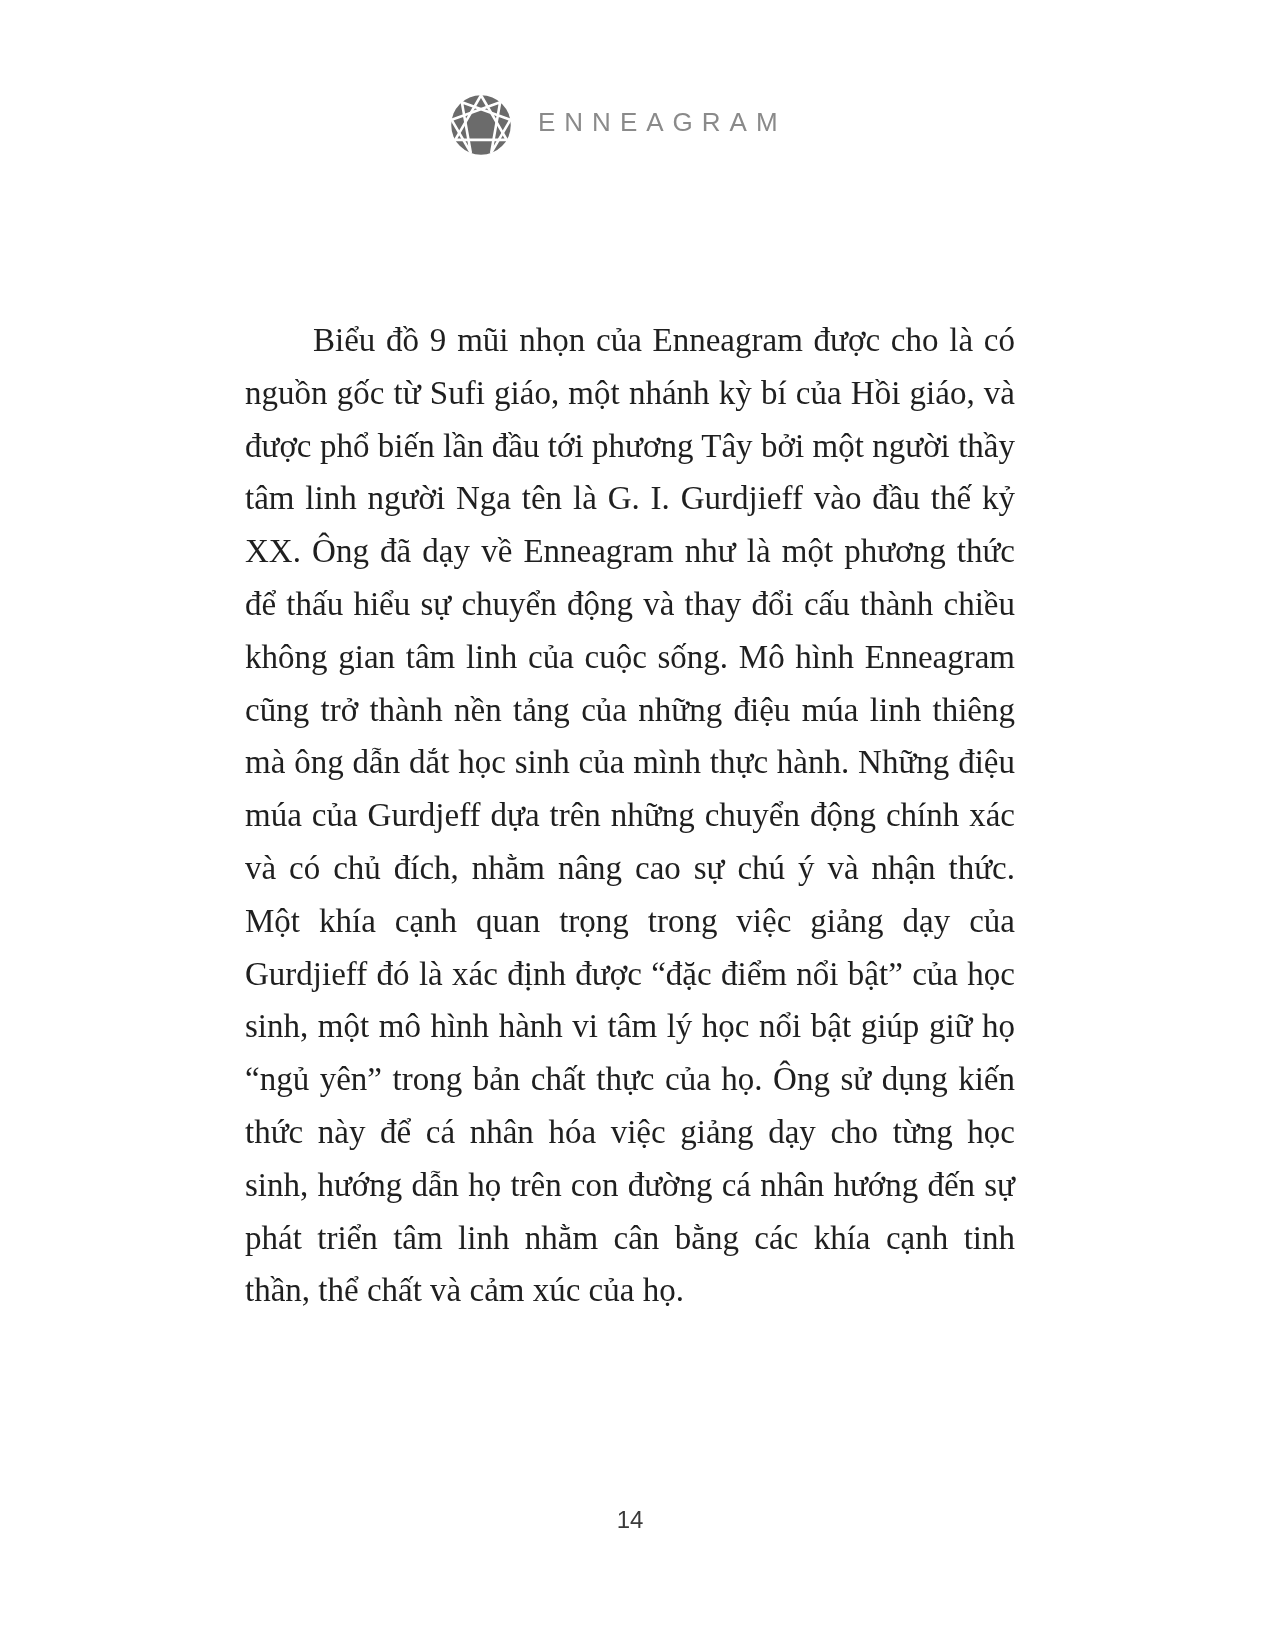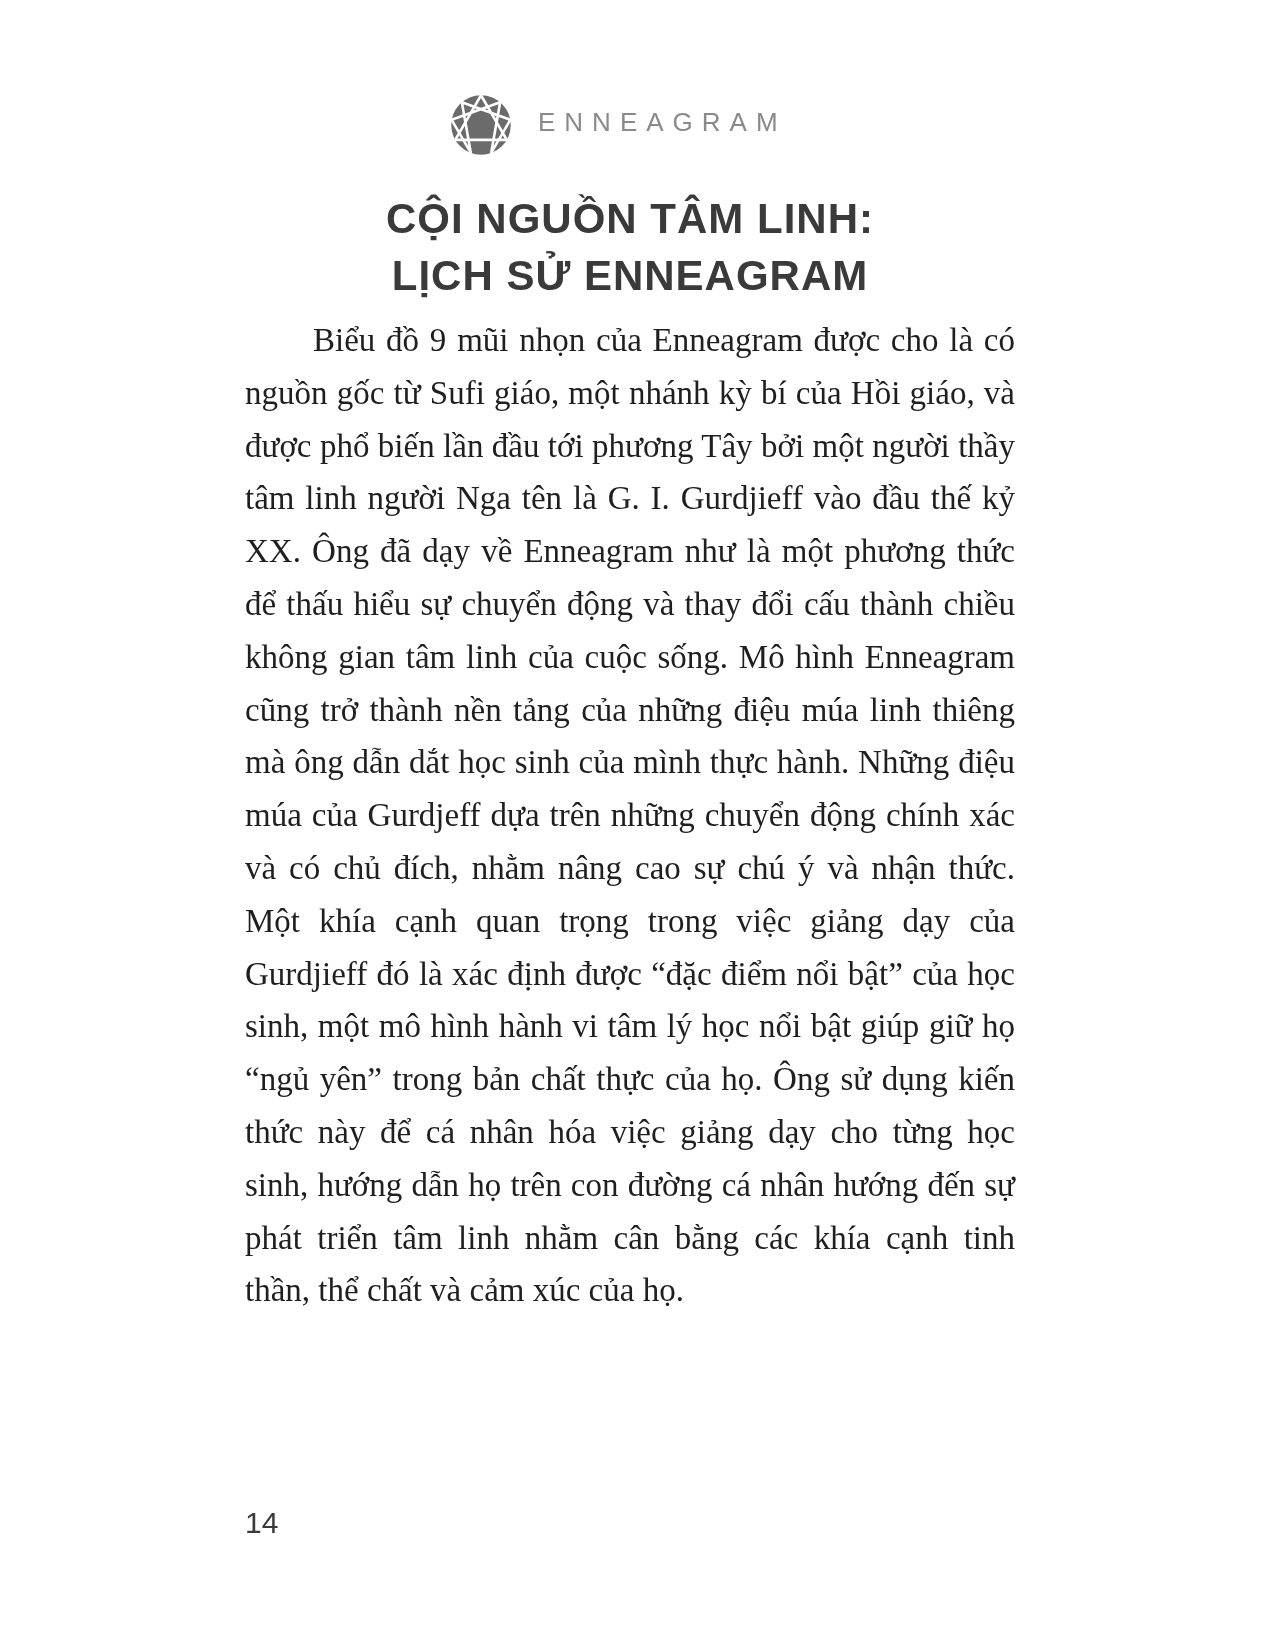--- a/index.html
+++ b/index.html
@@ -72,43 +72,39 @@
     line-height: 52.8px;
     text-align: justify;
     text-indent: 68px;
     color: var(--text_color, #1f1f1f);
   }
   .page-number {
     position: absolute;
     left: 245px;
     top: 1506px;
     width: 770px;
-    text-align: left;
-    font-size: 30px;
+    text-align: center;
+    font-size: 24px;
     color: var(--pagenum_color, #3a3a3a);
   }
 </style>
 </head>
 <body>
 
 <div class="page">
 
   <header class="brand-row">
     <span class="logo">
       <svg viewBox="0 0 100 100" aria-hidden="true">
         <circle cx="50" cy="50" r="48"></circle>
         <polygon points="50,2 91.6,74 8.4,74"></polygon>
         <polygon points="80.9,13.2 66.4,95.1 97.3,41.7 19.1,13.2 33.6,95.1 2.7,41.7"></polygon>
       </svg>
     </span>
     <span class="brand">ENNEAGRAM</span>
   </header>
 
-  <h1 class="title">
-    <span class="title-line">CỘI NGUỒN TÂM LINH:</span>
-    <span class="title-line">LỊCH SỬ ENNEAGRAM</span>
-  </h1>
 
   <p class="body-text">Biểu đồ 9 mũi nhọn của Enneagram được cho là có nguồn gốc từ Sufi giáo, một nhánh kỳ bí của Hồi giáo, và được phổ biến lần đầu tới phương Tây bởi một người thầy tâm linh người Nga tên là G. I. Gurdjieff vào đầu thế kỷ XX. Ông đã dạy về Enneagram như là một phương thức để thấu hiểu sự chuyển động và thay đổi cấu thành chiều không gian tâm linh của cuộc sống. Mô hình Enneagram cũng trở thành nền tảng của những điệu múa linh thiêng mà ông dẫn dắt học sinh của mình thực hành. Những điệu múa của Gurdjeff dựa trên những chuyển động chính xác và có chủ đích, nhằm nâng cao sự chú ý và nhận thức. Một khía cạnh quan trọng trong việc giảng dạy của Gurdjieff đó là xác định được “đặc điểm nổi bật” của học sinh, một mô hình hành vi tâm lý học nổi bật giúp giữ họ “ngủ yên” trong bản chất thực của họ. Ông sử dụng kiến thức này để cá nhân hóa việc giảng dạy cho từng học sinh, hướng dẫn họ trên con đường cá nhân hướng đến sự phát triển tâm linh nhằm cân bằng các khía cạnh tinh thần, thể chất và cảm xúc của họ.</p>
 
   <div class="page-number">14</div>
 
 </div>
 
 </body></html>

